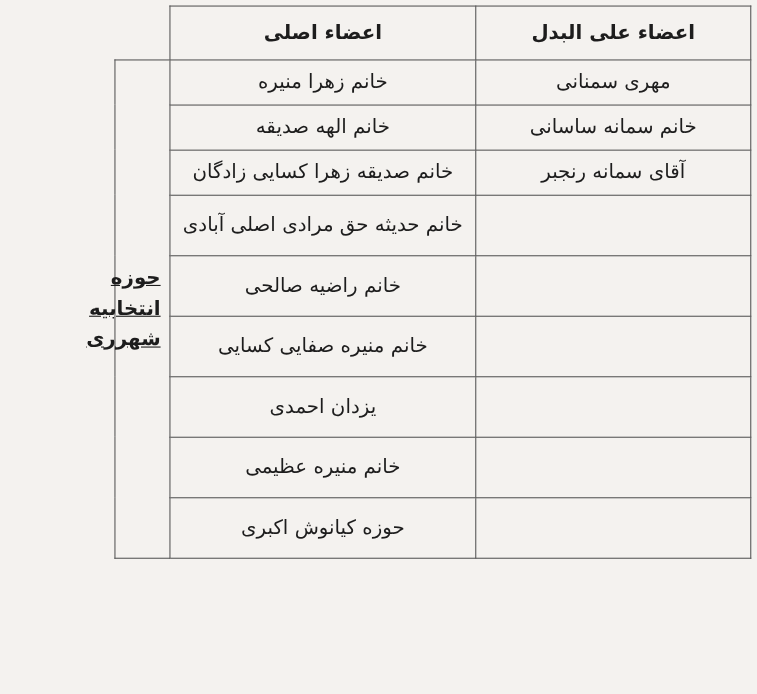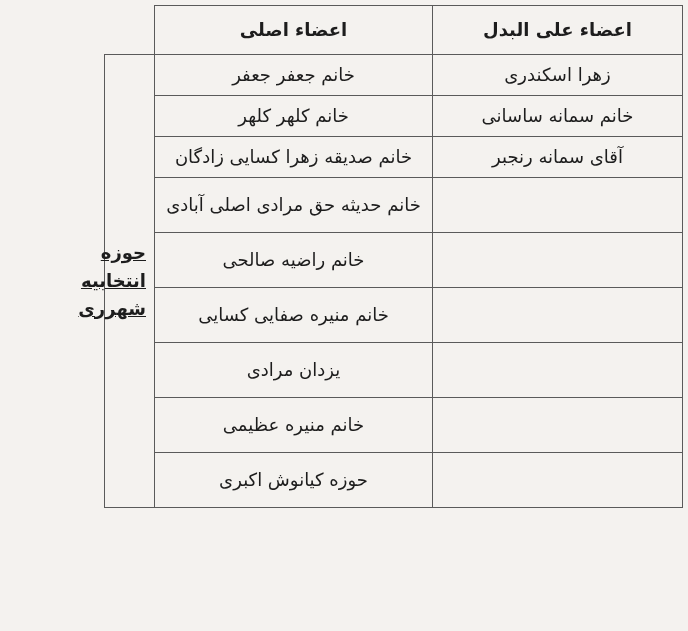--- a/index.html
+++ b/index.html
@@ -76,47 +76,47 @@
     </colgroup>
     <thead>
       <tr>
         <th>اعضاء علی البدل</th>
         <th>اعضاء اصلی</th>
         <th class="corner-blank"></th>
       </tr>
     </thead>
     <tbody>
       <tr>
-        <td>زهرا اسکندری</td>
-        <td>خانم جعفر جعفر</td>
+        <td>مهری سمنانی</td>
+        <td>خانم زهرا منیره</td>
         <td class="district-cell" rowspan="9">حوزه انتخابیه شهرری</td>
       </tr>
       <tr>
         <td>خانم سمانه ساسانی</td>
-        <td>خانم کلهر کلهر</td>
+        <td>خانم الهه صدیقه</td>
       </tr>
       <tr>
         <td>آقای سمانه رنجبر</td>
         <td>خانم صدیقه زهرا کسایی زادگان</td>
       </tr>
       <tr>
         <td class="empty-cell"></td>
         <td>خانم حدیثه حق مرادی اصلی آبادی</td>
       </tr>
       <tr>
         <td class="empty-cell"></td>
         <td>خانم راضیه صالحی</td>
       </tr>
       <tr>
         <td class="empty-cell"></td>
         <td>خانم منیره صفایی کسایی</td>
       </tr>
       <tr>
         <td class="empty-cell"></td>
-        <td>یزدان مرادی</td>
+        <td>یزدان احمدی</td>
       </tr>
       <tr>
         <td class="empty-cell"></td>
         <td>خانم منیره عظیمی</td>
       </tr>
       <tr>
         <td class="empty-cell"></td>
         <td>حوزه کیانوش اکبری</td>
       </tr>
     </tbody>

